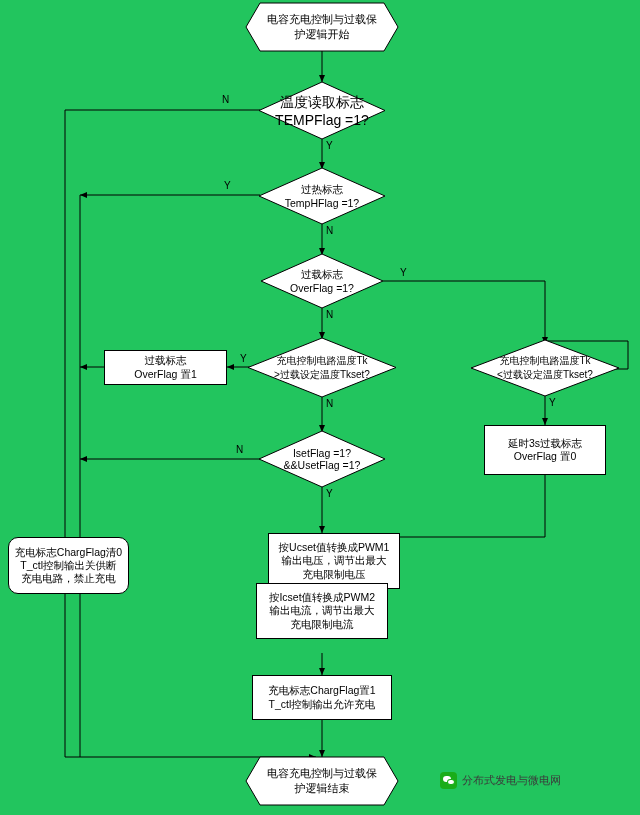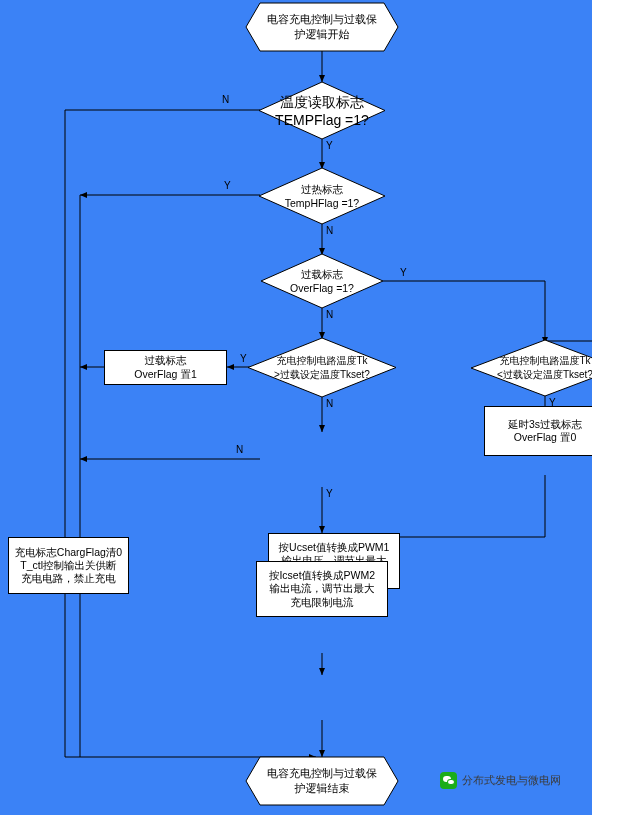--- a/index.html
+++ b/index.html
@@ -1,17 +1,17 @@
 <!DOCTYPE html>
 <html><head>
 <meta charset="utf-8">
 <style>
   html,body{margin:0;padding:0;background:#ffffff;}
   body{width:640px;height:815px;font-family:"Liberation Sans","DejaVu Sans",sans-serif;}
-  #canvas{position:relative;width:592px;height:815px;overflow:hidden;background:#3b82f6;}
+  #canvas{position:relative;width:640px;height:815px;overflow:hidden;background:#22c55e;}
   svg#wires{position:absolute;left:0;top:0;width:640px;height:815px;}
   .node{position:absolute;box-sizing:border-box;display:flex;align-items:center;justify-content:center;
         text-align:center;color:#000;background:#fff;line-height:1.25;}
   .rect{border:1px solid #000;}
   .txt{white-space:pre-line;}
   .lbl{position:absolute;font-size:10px;color:#000;background:transparent;}
   .dia-wrap{position:absolute;}
   .dia-wrap svg{position:absolute;left:0;top:0;overflow:visible;}
   .dia-text{position:absolute;left:0;top:0;width:100%;height:100%;display:flex;align-items:center;
             justify-content:center;text-align:center;white-space:pre-line;color:#000;}
@@ -127,45 +127,54 @@
     </svg>
     <div class="dia-text txt" style="font-size:10px;">充电控制电路温度Tk
 &gt;过载设定温度Tkset?</div>
   </div>
   <div class="lbl" style="left:240px;top:353px;">Y</div>
   <div class="lbl" style="left:326px;top:398px;">N</div>
 
   <div class="node rect txt" style="left:104px;top:350px;width:123px;height:35px;font-size:10.5px;">过载标志
 OverFlag 置1</div>
 
+  <div class="dia-wrap" style="left:259px;top:431px;width:126px;height:56px;">
+    <svg viewBox="0 0 126 56" width="126" height="56">
+      <polygon points="63,0 126,28 63,56 0,28" fill="#fff" stroke="#000" stroke-width="1"></polygon>
+    </svg>
+    <div class="dia-text txt" style="font-size:10.5px;">IsetFlag =1?
+&amp;&amp;UsetFlag =1?</div>
+  </div>
   <div class="lbl" style="left:236px;top:444px;">N</div>
   <div class="lbl" style="left:326px;top:488px;">Y</div>
 
   <div class="dia-wrap" style="left:471px;top:340px;width:148px;height:56px;">
     <svg viewBox="0 0 148 56" width="148" height="56">
       <polygon points="74,0 148,28 74,56 0,28" fill="#fff" stroke="#000" stroke-width="1"></polygon>
     </svg>
     <div class="dia-text txt" style="font-size:10px;">充电控制电路温度Tk
 &lt;过载设定温度Tkset?</div>
   </div>
   <div class="lbl" style="left:549px;top:397px;">Y</div>
 
-  <div class="node rect txt" style="left:484px;top:406px;width:122px;height:50px;font-size:10.5px;">延时3s过载标志
+  <div class="node rect txt" style="left:484px;top:425px;width:122px;height:50px;font-size:10.5px;">延时3s过载标志
 OverFlag 置0</div>
 
   <div class="node rect txt" style="left:256px;top:533px;width:132px;height:56px;font-size:10.5px;margin-left:12px;">按Ucset值转换成PWM1
 输出电压，调节出最大
 充电限制电压</div>
 
-  <div class="node rect txt" style="left:256px;top:561px;width:132px;height:56px;font-size:10.5px;">按Icset值转换成PWM2
+  <div class="node rect txt" style="left:256px;top:583px;width:132px;height:56px;font-size:10.5px;">按Icset值转换成PWM2
 输出电流，调节出最大
 充电限制电流</div>
 
+  <div class="node rect txt" style="left:252px;top:675px;width:140px;height:45px;font-size:10.5px;">充电标志ChargFlag置1
+T_ctl控制输出允许充电</div>
 
-  <div class="node rect txt" style="left:8px;top:537px;width:121px;height:57px;font-size:10.5px;">充电标志ChargFlag清0
+  <div class="node rect txt" style="left:8px;top:537px;width:121px;height:57px;font-size:10.5px;border-radius:10px;">充电标志ChargFlag清0
 T_ctl控制输出关供断
 充电电路，禁止充电</div>
 
   <div class="dia-wrap" style="left:246px;top:757px;width:152px;height:48px;">
     <svg viewBox="0 0 152 48" width="152" height="48">
       <polygon points="14,0 138,0 152,24 138,48 14,48 0,24" fill="#fff" stroke="#000" stroke-width="1"></polygon>
     </svg>
     <div class="dia-text txt" style="font-size:11px;">电容充电控制与过载保
 护逻辑结束</div>
   </div>

